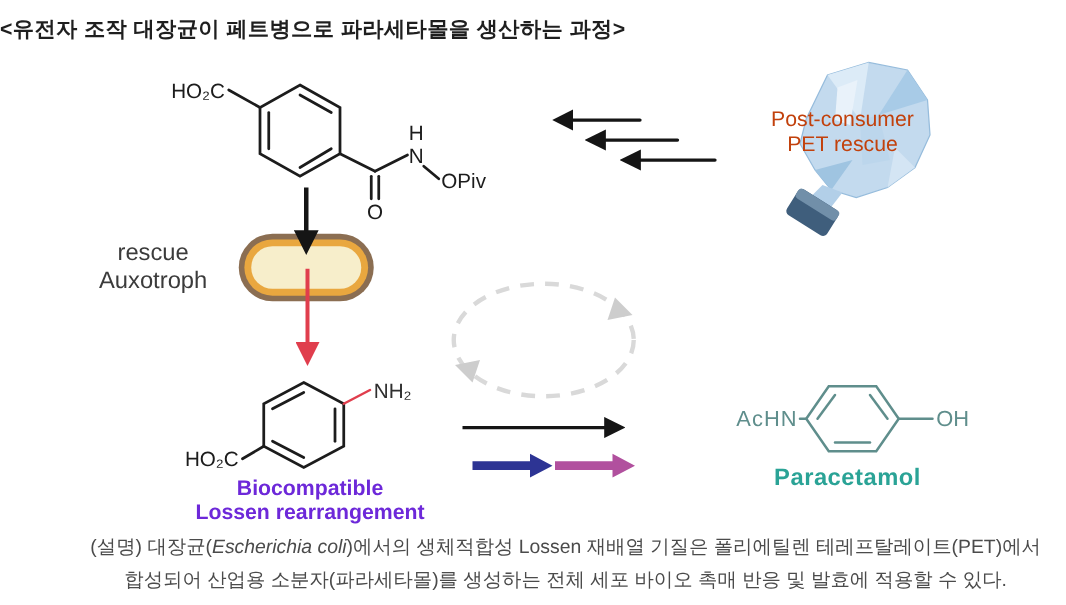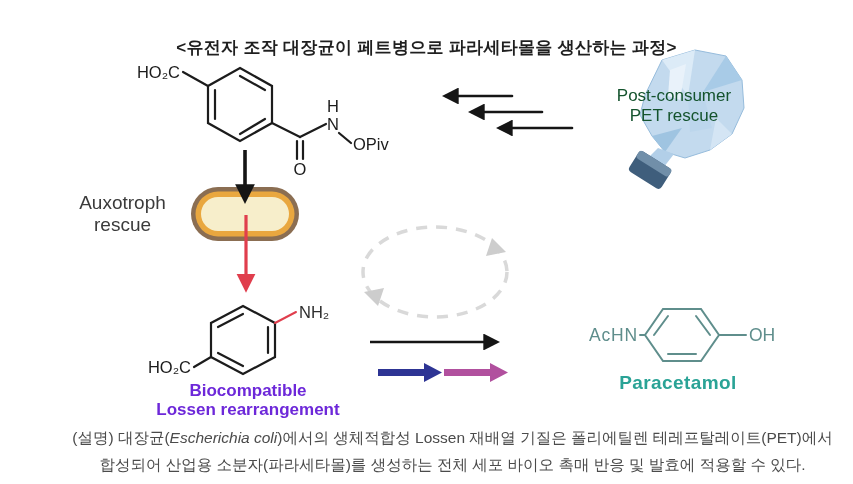--- a/index.html
+++ b/index.html
@@ -1,22 +1,22 @@
 <!DOCTYPE html>
 <html><head>
 <meta charset="utf-8">
 <style>
   html,body{margin:0;padding:0;background:#ffffff;}
   .page{position:relative;width:853px;height:484px;background:#ffffff;overflow:hidden;
         font-family:"Liberation Sans","DejaVu Sans",sans-serif;}
   .abs{position:absolute;}
-  .title{top:12px;left:0;width:853px;text-align:center;font-size:17px;font-weight:700;
-         color:#1f1f1f;letter-spacing:0.3px;margin-top:24px;}
+  .title{top:12px;left:0;width:853px;text-align:left;font-size:17px;font-weight:700;
+         color:#1f1f1f;letter-spacing:0.3px;}
   .pet-label{left:585px;top:86px;width:178px;text-align:center;font-size:17px;line-height:20px;
-             font-weight:500;color:#14532d;}
+             font-weight:500;color:#c2410c;}
   .auxo-label{left:55px;top:192px;width:135px;text-align:center;font-size:19px;line-height:22px;
               font-weight:500;color:#3b3b3b;}
   .metab-label{left:363px;top:260px;width:155px;text-align:center;font-size:19px;line-height:22px;
                font-weight:500;color:#3b3b3b;}
   .lossen-label{left:128px;top:381px;width:240px;text-align:center;font-size:17px;line-height:19px;
                 font-weight:600;color:#6d28d9;}
   .para-label{left:598px;top:372px;width:160px;text-align:center;font-size:19px;font-weight:600;
               color:#2aa396;letter-spacing:0.4px;}
   .caption{top:424px;left:0;width:853px;text-align:center;font-size:15.5px;line-height:27px;
            color:#4b4b4b;margin-left:26px;}
@@ -126,22 +126,22 @@
   </svg>
 
   <div class="abs title">&lt;유전자 조작 대장균이 페트병으로 파라세타몰을 생산하는 과정&gt;</div>
 
   <div class="abs pet-label">
     <div>Post-consumer</div>
     <div>PET rescue</div>
   </div>
 
   <div class="abs auxo-label">
+    <div>rescue</div>
     <div>Auxotroph</div>
-    <div>rescue</div>
   </div>
 
 
   <div class="abs lossen-label">
     <div>Biocompatible</div>
     <div>Lossen rearrangement</div>
   </div>
 
   <div class="abs para-label">Paracetamol</div>
 

